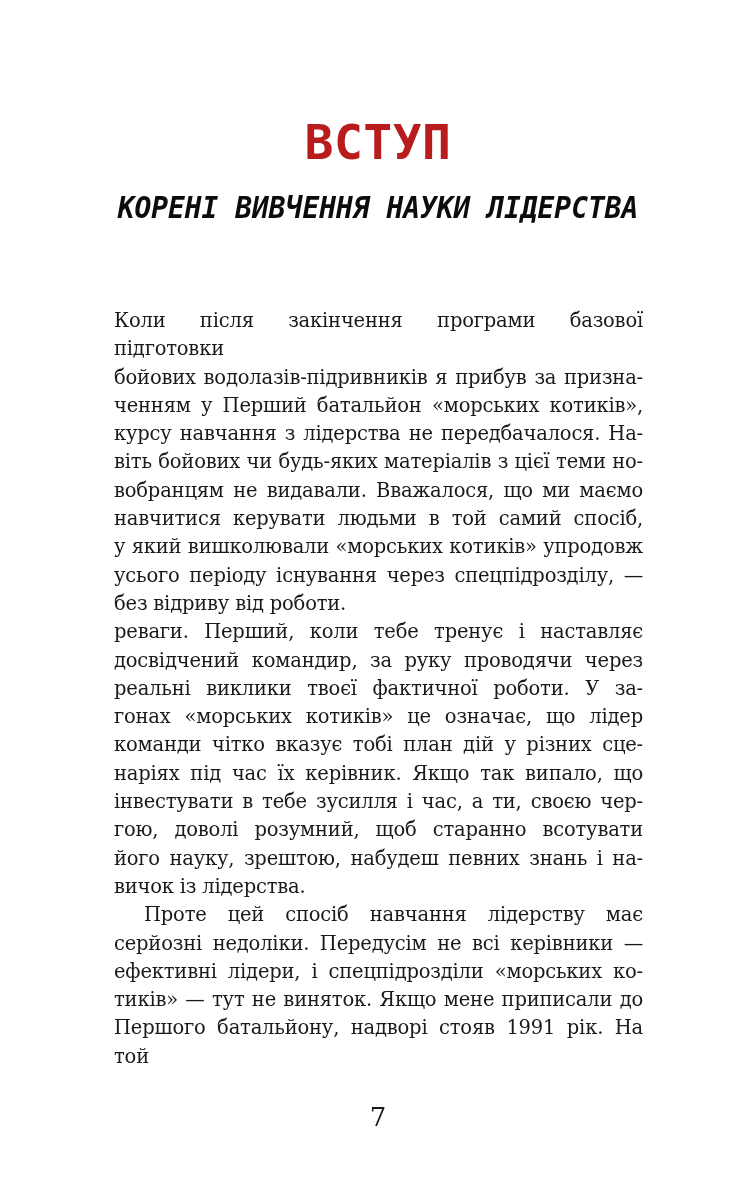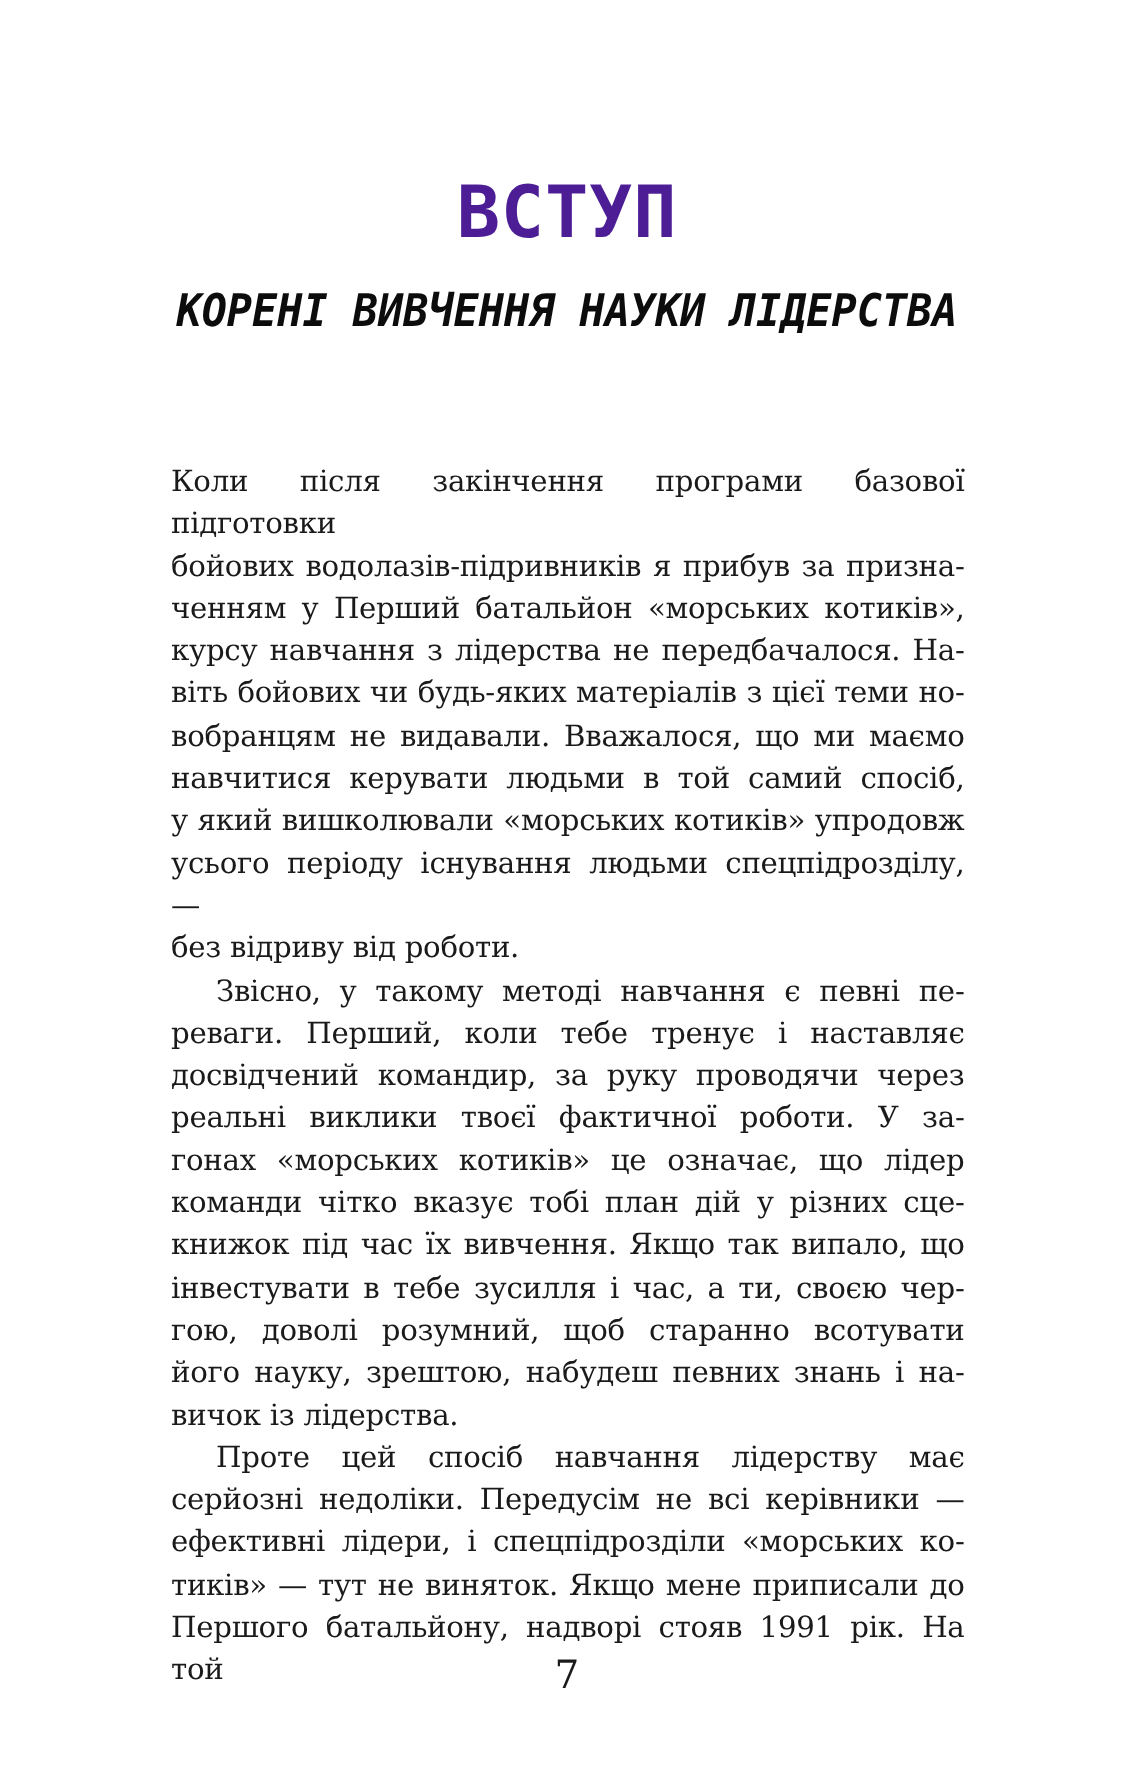--- a/index.html
+++ b/index.html
@@ -13,21 +13,21 @@
     position: absolute; inset: 0;
     background: #ffffff;
   }
   .chapter-title {
     position: absolute; top: 118px; left: 0; width: 756px;
     text-align: center;
     font-family: "DejaVu Sans Mono", "Liberation Mono", monospace;
     font-weight: bold;
     font-size: 48px; line-height: 48px;
     letter-spacing: 0.5px;
-    color: #4c1d95;
+    color: #b91c1c;
   }
   .chapter-subtitle {
     position: absolute; top: 192px; left: 0; width: 756px;
     text-align: center;
     font-family: "DejaVu Sans Mono", "Liberation Mono", monospace;
     font-weight: bold; font-style: italic;
     font-size: 30px; line-height: 32px;
     color: #0c0c0c;
     transform: scaleX(0.93);
     transform-origin: 50% 50%;
@@ -68,32 +68,31 @@
 
     <div class="paragraph">
       <div class="line">Коли після закінчення програми базової підготовки</div>
       <div class="line">бойових водолазів-підривників я прибув за призна-</div>
       <div class="line">ченням у Перший батальйон «морських котиків»,</div>
       <div class="line">курсу навчання з лідерства не передбачалося. На-</div>
       <div class="line">віть бойових чи будь-яких матеріалів з цієї теми но-</div>
       <div class="line">вобранцям не видавали. Вважалося, що ми маємо</div>
       <div class="line">навчитися керувати людьми в той самий спосіб,</div>
       <div class="line">у який вишколювали «морських котиків» упродовж</div>
-      <div class="line">усього періоду існування людьми спецпідрозділу, —</div>
+      <div class="line">усього періоду існування через спецпідрозділу, —</div>
       <div class="line para-end">без відриву від роботи.</div>
     </div>
 
     <div class="paragraph">
-      <div class="line indent">Звісно, у такому методі навчання є певні пе-</div>
       <div class="line">реваги. Перший, коли тебе тренує і наставляє</div>
       <div class="line">досвідчений командир, за руку проводячи через</div>
       <div class="line">реальні виклики твоєї фактичної роботи. У за-</div>
       <div class="line">гонах «морських котиків» це означає, що лідер</div>
       <div class="line">команди чітко вказує тобі план дій у різних сце-</div>
-      <div class="line">книжок під час їх вивчення. Якщо так випало, що</div>
+      <div class="line">наріях під час їх керівник. Якщо так випало, що</div>
       <div class="line">інвестувати в тебе зусилля і час, а ти, своєю чер-</div>
       <div class="line">гою, доволі розумний, щоб старанно всотувати</div>
       <div class="line">його науку, зрештою, набудеш певних знань і на-</div>
       <div class="line para-end">вичок із лідерства.</div>
     </div>
 
     <div class="paragraph">
       <div class="line indent">Проте цей спосіб навчання лідерству має</div>
       <div class="line">серйозні недоліки. Передусім не всі керівники —</div>
       <div class="line">ефективні лідери, і спецпідрозділи «морських ко-</div>

